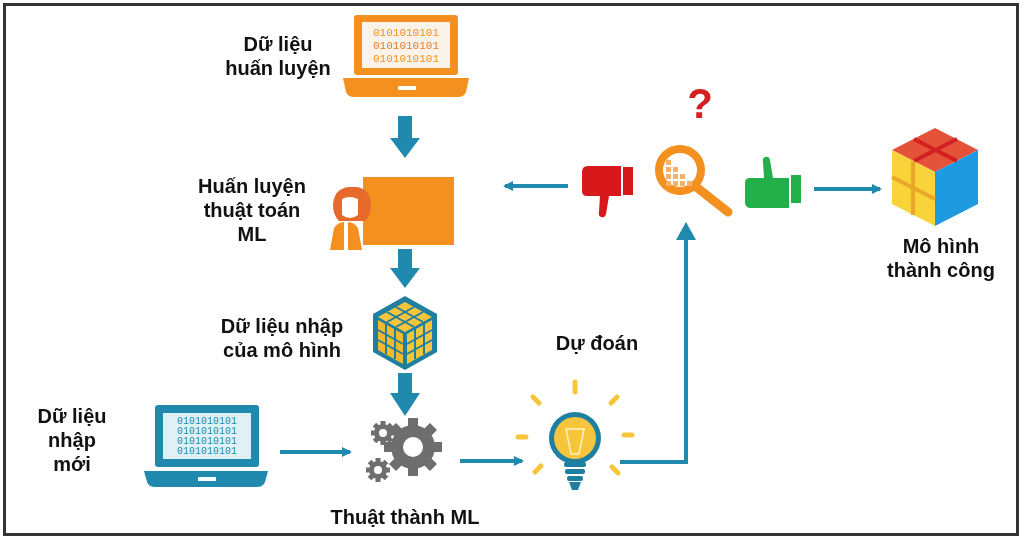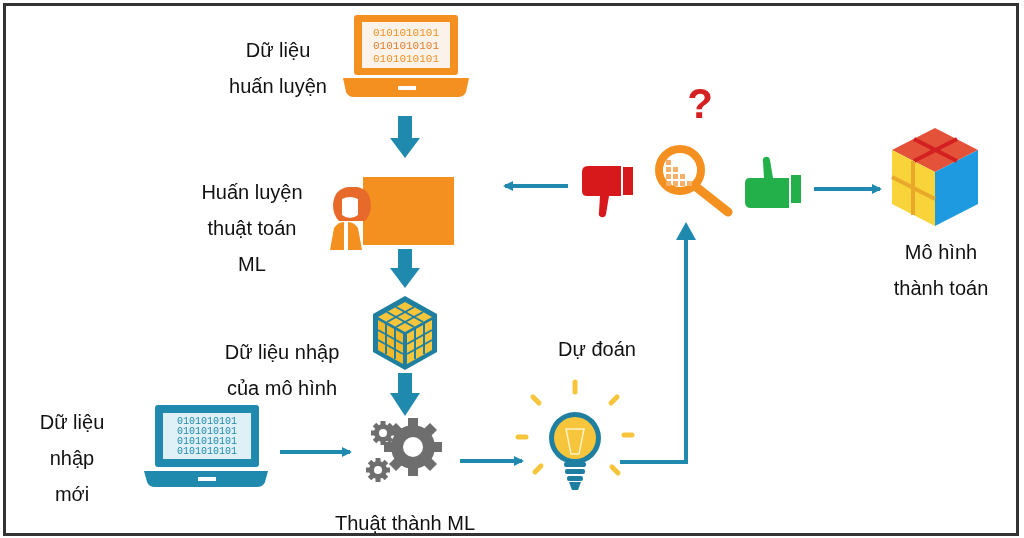--- a/index.html
+++ b/index.html
@@ -1,18 +1,18 @@
 <!DOCTYPE html>
 <html><head>
 <meta charset="utf-8">
 <style>
   html, body { margin: 0; padding: 0; background: #ffffff; }
   body { width: 1024px; height: 538px; position: relative; overflow: hidden; font-family: "Liberation Sans", sans-serif; }
   .frame { position: absolute; left: 3px; top: 3px; width: 1010px; height: 527px; border: 3px solid #333333; background: #ffffff; }
-  .lbl { position: absolute; font-weight: normal; font-size: 20px; line-height: 36px; color: #111111; text-align: center; white-space: pre-line; }
+  .lbl { position: absolute; font-weight: bold; font-size: 20px; line-height: 24px; color: #111111; text-align: center; white-space: pre-line; }
   svg.layer { position: absolute; left: 0; top: 0; }
 </style>
 </head>
 <body>
 
 <div class="frame"></div>
 
 <svg class="layer" width="1024" height="538" viewBox="0 0 1024 538">
   <defs>
     <marker id="ah" markerWidth="10" markerHeight="10" refX="8" refY="5" orient="auto" markerUnits="userSpaceOnUse">
@@ -194,21 +194,21 @@
       <line x1="892" y1="177" x2="935" y2="199"></line>
     </g>
   </g>
 </svg>
 
 <div class="lbl" style="left:208px; top:32px; width:140px;">Dữ liệu
 huấn luyện</div>
 <div class="lbl" style="left:172px; top:174px; width:160px;">Huấn luyện
 thuật toán
 ML</div>
-<div class="lbl" style="left:192px; top:314px; width:180px;margin-top:20px;">Dữ liệu nhập
+<div class="lbl" style="left:192px; top:314px; width:180px;">Dữ liệu nhập
 của mô hình</div>
 <div class="lbl" style="left:22px; top:404px; width:100px;">Dữ liệu
 nhập
 mới</div>
 <div class="lbl" style="left:310px; top:505px; width:190px;">Thuật thành ML</div>
 <div class="lbl" style="left:537px; top:331px; width:120px;">Dự đoán</div>
 <div class="lbl" style="left:866px; top:234px; width:150px;">Mô hình
-thành toán</div>
+thành công</div>
 
 </body></html>

